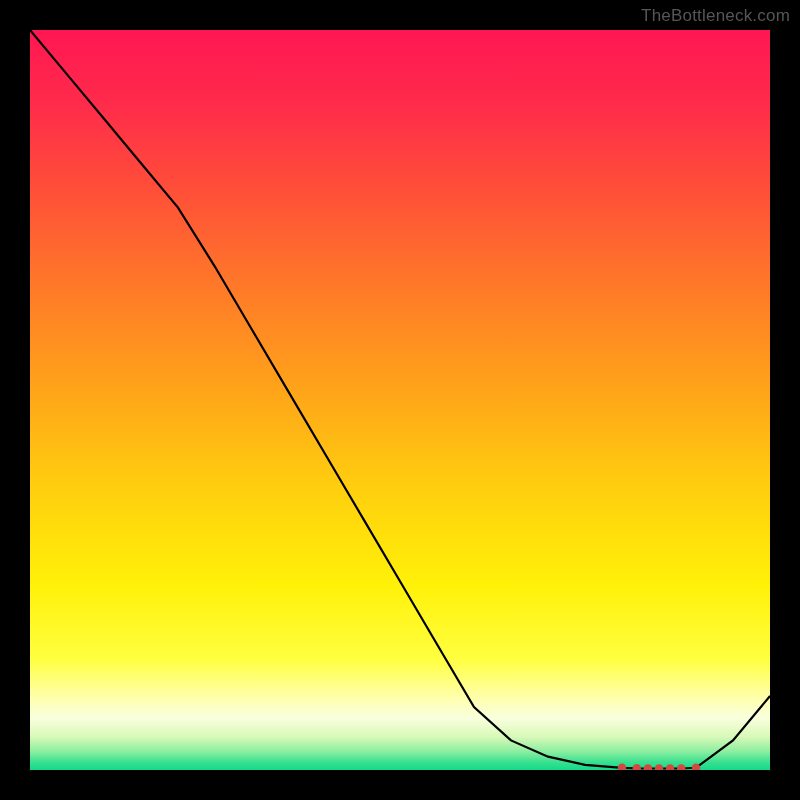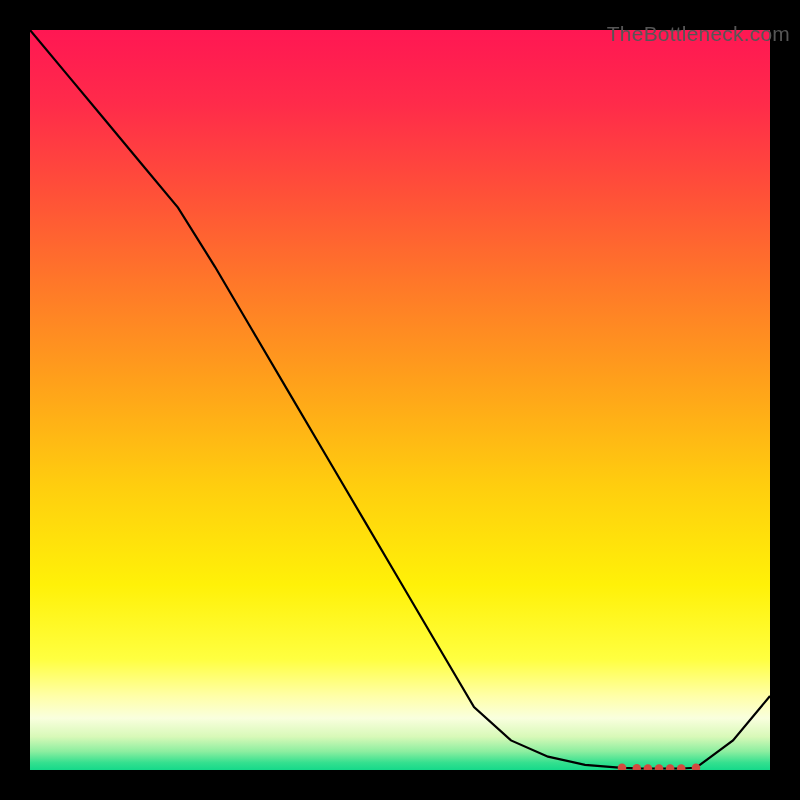--- a/index.html
+++ b/index.html
@@ -6,24 +6,24 @@
   body {
     width: 800px;
     height: 800px;
     background: #000;
     font-family: Arial, Helvetica, sans-serif;
     position: relative;
     overflow: hidden;
   }
   .watermark {
     position: absolute;
-    top: 22px;
+    top: 6px;
     right: 10px;
     color: #565656;
-    font-size: 21px;
+    font-size: 17px;
     font-weight: 500;
     z-index: 20;
     letter-spacing: 0.2px;
   }
   .plot-wrap {
     position: absolute;
     top: 30px;
     left: 30px;
     width: 740px;
     height: 740px;

